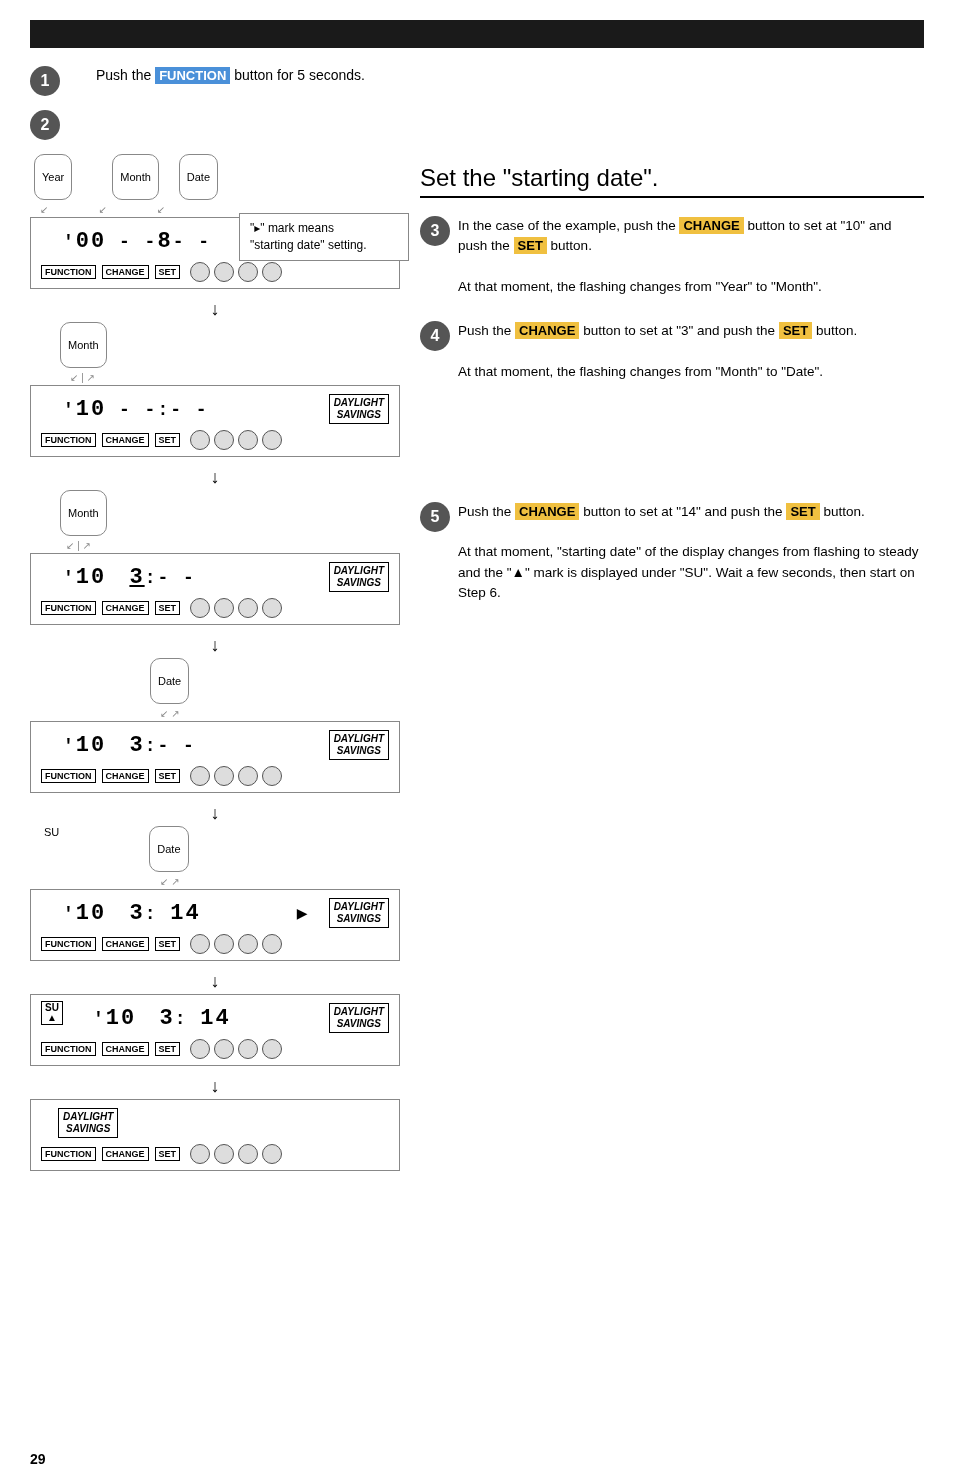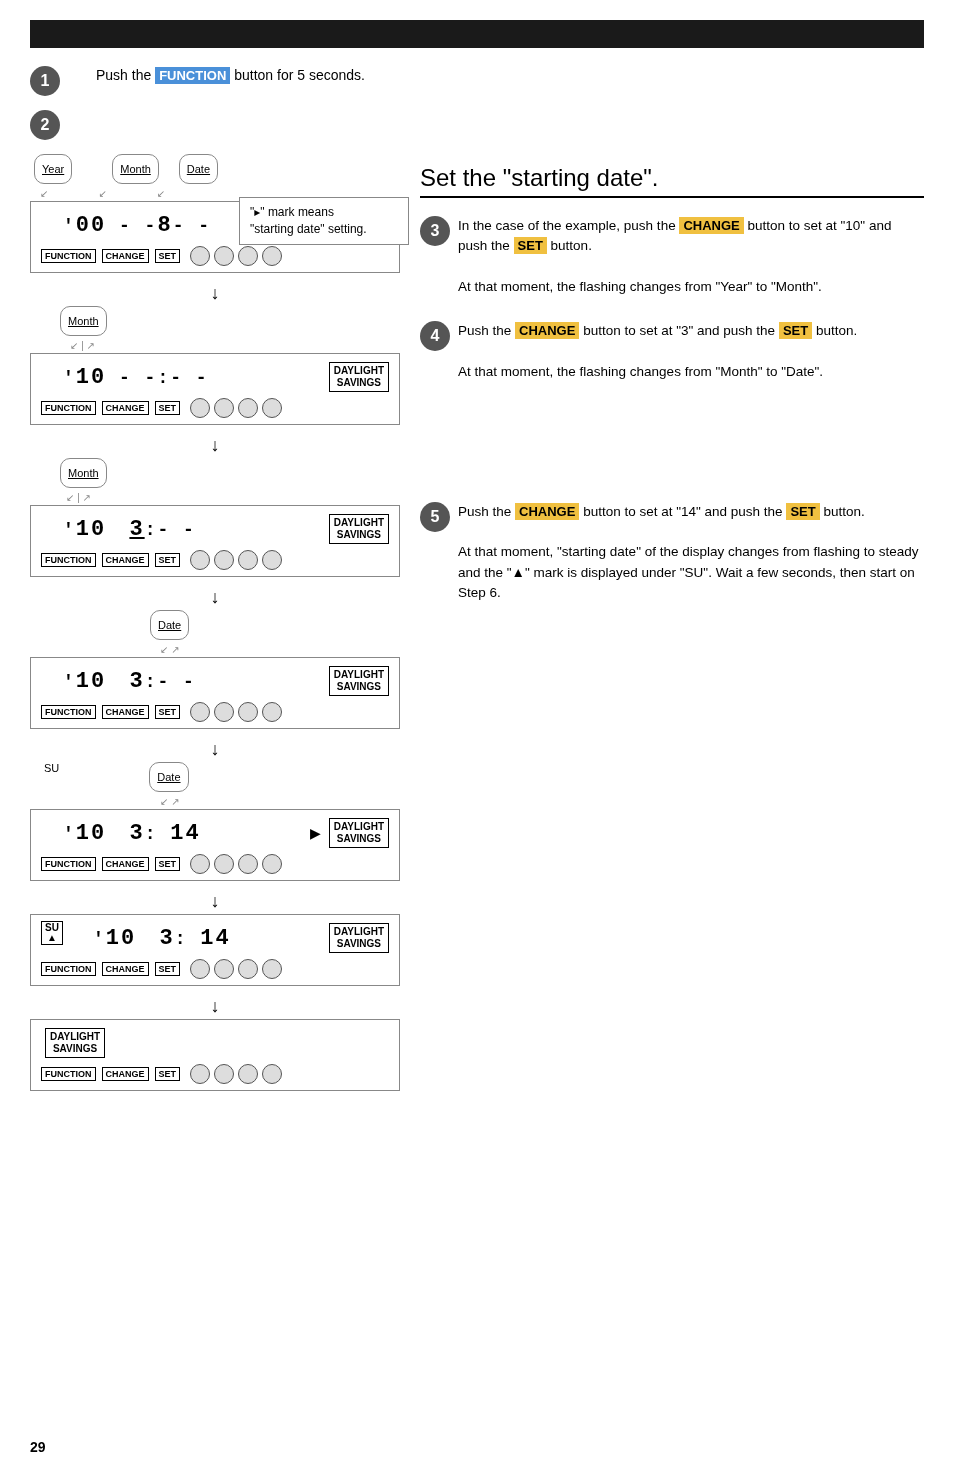--- a/index.html
+++ b/index.html
@@ -100,27 +100,28 @@
       font-weight: bold;
       letter-spacing: 2px;
       flex: 1;
       margin-left: 22px;
     }
     .daylight-label {
       font-size: 10px;
       font-weight: bold;
       text-align: right;
       line-height: 1.2;
-      margin-left: 4px;
+      margin-left: 17px;
       border: 1px solid #000;
       padding: 2px 4px;
       display: flex;
       flex-direction: column;
       align-items: center;
       justify-content: center;
+      font-style: italic;
     }
     .arrow-right {
       font-size: 14px;
       margin-right: 4px;
       color: #000;
     }
     .buttons-row {
       display: flex;
       align-items: center;
       gap: 6px;
@@ -144,25 +145,24 @@
     .buttons-group {
       display: flex;
       align-items: center;
       gap: 4px;
       margin-left: 4px;
     }
     .label-bubble-inline {
       font-size: 11px;
       border: 1px solid #888;
       border-radius: 10px;
-      padding: 8px 7px;
+      padding: 16px 7px;
       display: inline-block;
       background: #fff;
       position: relative;
-      text-decoration: underline;
     }
     
     .down-arrow {
       text-align: center;
       font-size: 18px;
       margin: 2px 0;
       color: #000;
     }
     
     .tooltip-box {
@@ -193,21 +193,21 @@
       font-size: 24px;
       font-weight: normal;
       border-bottom: 2px solid #000;
       padding-bottom: 4px;
       margin-bottom: 18px;
       margin-top: 10px;
     }
     
     .page-num {
       position: absolute;
-      bottom: 20px;
+      bottom: 8px;
       left: 30px;
       font-weight: bold;
       font-size: 14px;
     }
   </style>
 </head>
 <body>
 
 <div class="page-container">
   <div class="top-bar"></div>

